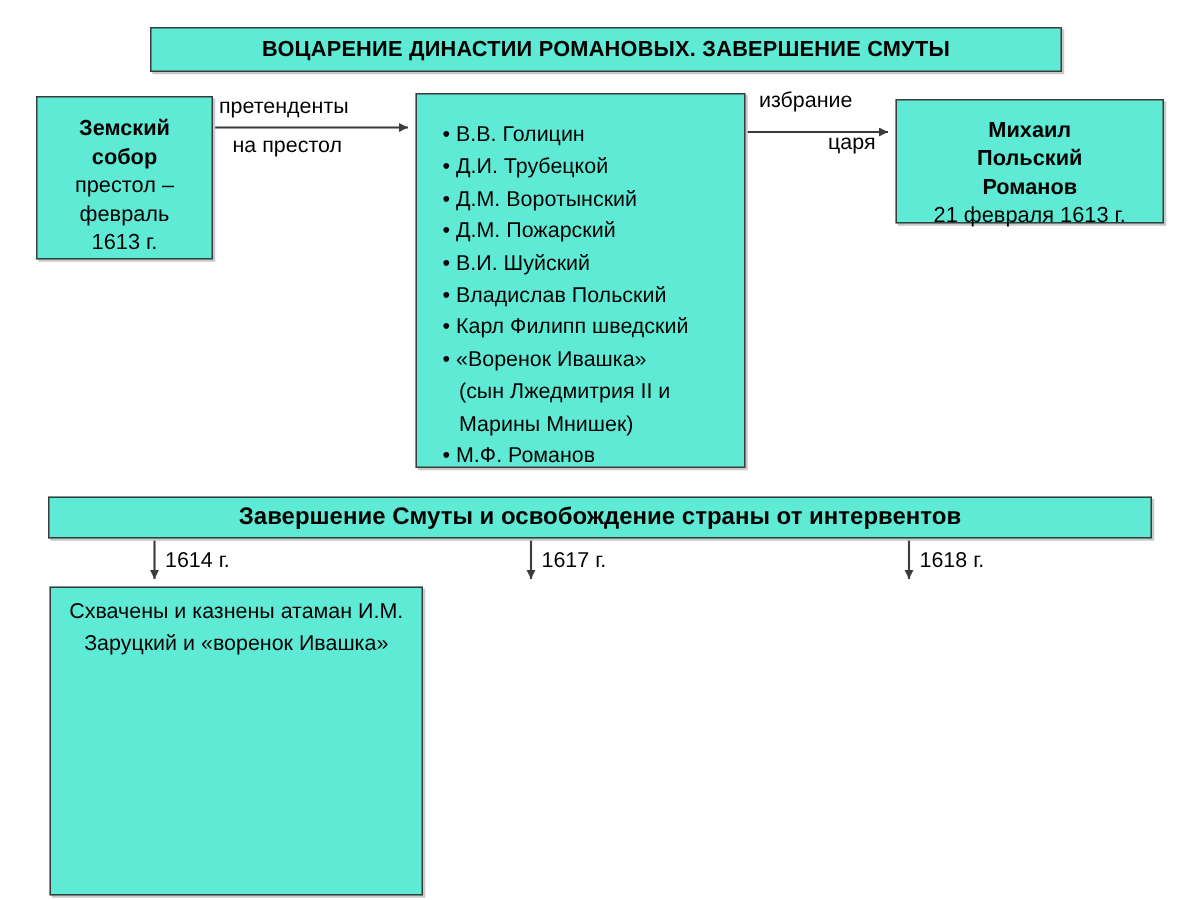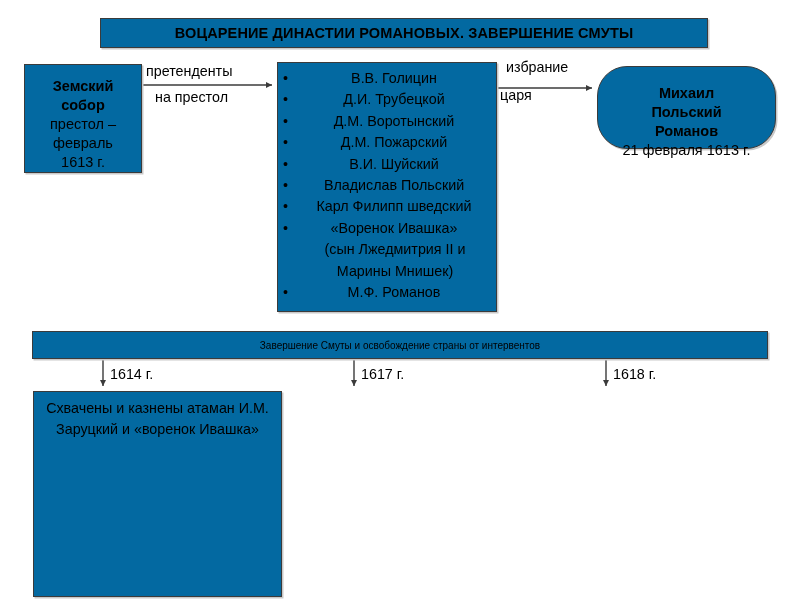--- a/index.html
+++ b/index.html
@@ -17,21 +17,21 @@
   }
   #diagram {
     position: absolute;
     left: 0; top: 0;
     width: 800px; height: 600px;
   }
   .box {
     position: absolute;
     border: 1.5px solid #3b3b3b;
     box-sizing: border-box;
-    background: #0369a1;
+    background: #5eead4;
     box-shadow: 1.5px 1.5px 0 0 #c9c9c9;
   }
   
   #title-box {
     left: 100px; top: 18px;
     width: 608px; height: 30px;
     display: flex; align-items: center; justify-content: center;
   }
   #title-text {
     font-size: 14.5px;
@@ -55,61 +55,61 @@
   }
   #sobor-box .strong { font-weight: bold; }
   
   #list-box {
     left: 277px; top: 62px;
     width: 220px; height: 250px;
     padding: 5px 0 0 5px;
   }
   #list-box ul {
     list-style: none;
-    margin: 0; padding: 0; text-align: center;
+    margin: 12px; padding: 0;
   }
   #list-box li {
     font-size: 14.3px;
     line-height: 21.4px;
     white-space: nowrap;
     position: relative;
     padding-left: 9px;
   }
   #list-box li.bulleted::before {
     content: "•";
     position: absolute;
     left: 0; top: 0;
     font-size: 14.3px;
   }
   #list-box li.cont { padding-left: 11px; }
   
   #tsar-box {
     left: 597px; top: 66px;
     width: 179px; height: 83px;
     display: flex; flex-direction: column;
-    align-items: center; justify-content: space-between;
+    align-items: center; justify-content: center;
     padding-top: 17px;
-    border-radius: 30px;
   }
   #tsar-box .line {
     font-size: 14.5px;
     line-height: 19px;
     text-align: center;
     white-space: nowrap;
   }
   #tsar-box .strong { font-weight: bold; }
   
   #banner-box {
     left: 32px; top: 331px;
     width: 736px; height: 28px;
     display: flex; align-items: center; justify-content: center;
   }
   #banner-text {
-    font-size: 10px;
-    white-space: nowrap;
+    font-size: 16px;
+    white-space: nowrap;
+    font-weight: bold;
   }
   
   .outcome-box {
     top: 391px;
     height: 206px;
     padding: 6px 8px 0 8px;
     text-align: center;
   }
   #outcome-box-0 { left: 33px;  width: 249px; }
   #outcome-box-1 { left: 300px; width: 232px; }
@@ -121,21 +121,21 @@
   
   .edge-label {
     position: absolute;
     font-size: 14.3px;
     line-height: 18px;
     white-space: nowrap;
   }
   #label-pretendenty-1 { left: 146px; top: 62px; }
   #label-pretendenty-2 { left: 155px; top: 88px; }
   #label-izbranie-1    { left: 506px; top: 58px; }
-  #label-izbranie-2    { left: 500px; top: 86px; text-align: center; }
+  #label-izbranie-2    { left: 552px; top: 86px; text-align: center; }
   .year-label {
     position: absolute;
     font-size: 14.3px;
     white-space: nowrap;
     top: 366px;
   }
   #year-label-0 { left: 110px; }
   #year-label-1 { left: 361px; }
   #year-label-2 { left: 613px; }
   svg.connectors {

